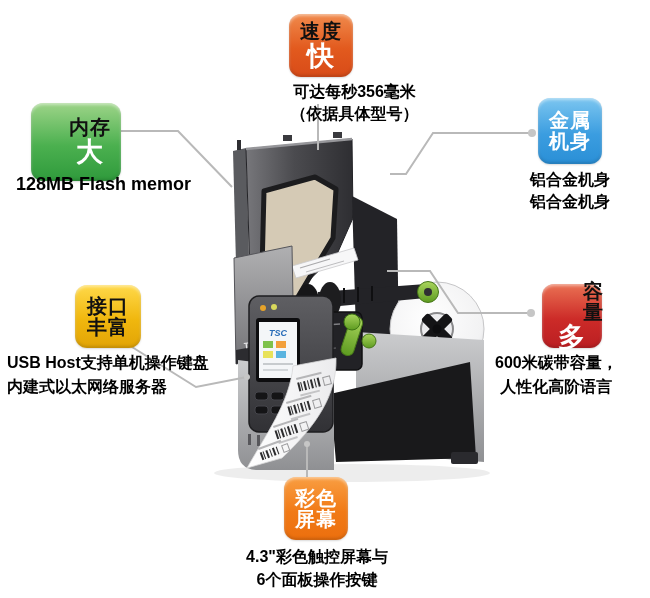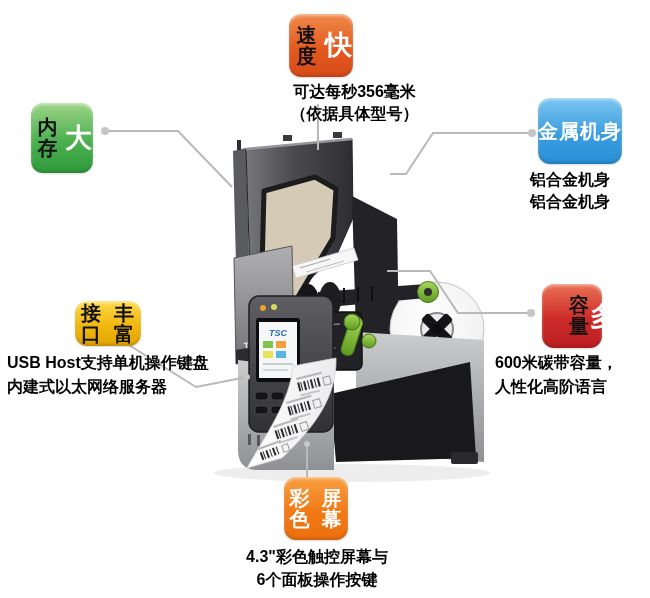--- a/index.html
+++ b/index.html
@@ -1,50 +1,50 @@
 <!DOCTYPE html>
 <html><head>
 <meta charset="utf-8">
 <style>
   html,body{margin:0;padding:0;background:#ffffff;}
   #stage{
     position:relative;width:650px;height:598px;background:#ffffff;
     font-family:"Liberation Sans","DejaVu Sans",sans-serif;overflow:hidden;
   }
   .badge{
-    position:absolute;border-radius:12px;display:flex;
+    position:absolute;border-radius:12px;display:flex;flex-direction:column;
     align-items:center;justify-content:center;line-height:1.05;
     box-shadow:inset 0 2px 3px rgba(255,255,255,.45), inset 0 -2px 3px rgba(0,0,0,.15), 0 1px 2px rgba(0,0,0,.15);
     font-weight:bold;text-align:center;
   }
   .badge .l1{font-size:20px;letter-spacing:1px;}
   .badge .l2{font-size:20px;letter-spacing:1px;}
   .badge .big{font-size:27px;}
   .badge-speed{left:289px;top:14px;width:64px;height:63px;background:linear-gradient(180deg,#f08a4c 0%,#e25a1e 55%,#d84b18 100%);}
   .badge-speed .l1{color:#111;}
   .badge-speed .l2{color:#fff;}
-  .badge-memory{left:31px;top:103px;width:62px;height:70px;background:linear-gradient(180deg,#9dd488 0%,#4bb04f 55%,#2f9a3c 100%);}
+  .badge-memory{left:31px;top:103px;width:62px;height:78px;background:linear-gradient(180deg,#9dd488 0%,#4bb04f 55%,#2f9a3c 100%);padding-left:28px;}
   .badge-memory .l1{color:#111;}
   .badge-memory .l2{color:#fff;}
-  .badge-metal{left:538px;top:98px;width:84px;height:66px;background:linear-gradient(180deg,#7cc6f0 0%,#3b9de0 55%,#2a8fd6 100%);}
+  .badge-metal{left:538px;top:98px;width:64px;height:66px;background:linear-gradient(180deg,#7cc6f0 0%,#3b9de0 55%,#2a8fd6 100%);}
   .badge-metal .l1,.badge-metal .l2{color:#fff;}
-  .badge-interfaces{left:75px;top:285px;width:66px;height:45px;background:linear-gradient(180deg,#ffd94a 0%,#f0b70e 55%,#e2a406 100%);margin-top:16px;}
+  .badge-interfaces{left:75px;top:285px;width:66px;height:63px;background:linear-gradient(180deg,#ffd94a 0%,#f0b70e 55%,#e2a406 100%);}
   .badge-interfaces .l1,.badge-interfaces .l2{color:#111;}
   .badge-capacity{left:542px;top:284px;width:60px;height:64px;background:linear-gradient(180deg,#ea7153 0%,#cc2b28 55%,#bb1e22 100%);}
   .badge-capacity .l1{color:#111;margin-left:43px;}
   .badge-capacity .l2{color:#fff;}
   .badge-screen{left:284px;top:477px;width:64px;height:63px;background:linear-gradient(180deg,#f99e42 0%,#f17a16 55%,#ec6f0e 100%);}
   .badge-screen .l1,.badge-screen .l2{color:#fff;}
   .desc{position:absolute;color:#000;font-weight:bold;font-size:16px;}
   .desc div{white-space:nowrap;}
   .desc-speed{left:262px;top:81px;width:185px;text-align:center;line-height:22px;}
   .desc-memory{left:16px;top:171px;font-size:18px;line-height:27px;}
   .desc-metal{left:530px;top:169px;width:130px;line-height:22px;}
   .desc-interfaces{left:7px;top:351px;line-height:23.5px;}
-  .desc-capacity{left:495px;top:351px;line-height:24px;}
+  .desc-capacity{left:495px;top:351px;line-height:24px;text-align:center;}
   .desc-screen{left:228px;top:545px;width:178px;text-align:center;line-height:23px;}
   svg.layer{position:absolute;left:0;top:0;}
 </style>
 </head>
 <body>
 
 <div id="stage">
 
   <svg class="layer" width="650" height="598" viewBox="0 0 650 598">
     <defs>
@@ -245,20 +245,21 @@
       <div>（依据具体型号）</div>
     </div>
   </div>
 
   <div>
     <div class="badge badge-memory">
       <div class="l1">内存</div>
       <div class="l2 big">大</div>
     </div>
     <div class="desc desc-memory">
+      <div>128MB Flash memor</div>
     </div>
   </div>
 
   <div>
     <div class="badge badge-metal">
       <div class="l1">金属</div>
       <div class="l2">机身</div>
     </div>
     <div class="desc desc-metal">
       <div>铝合金机身</div>

